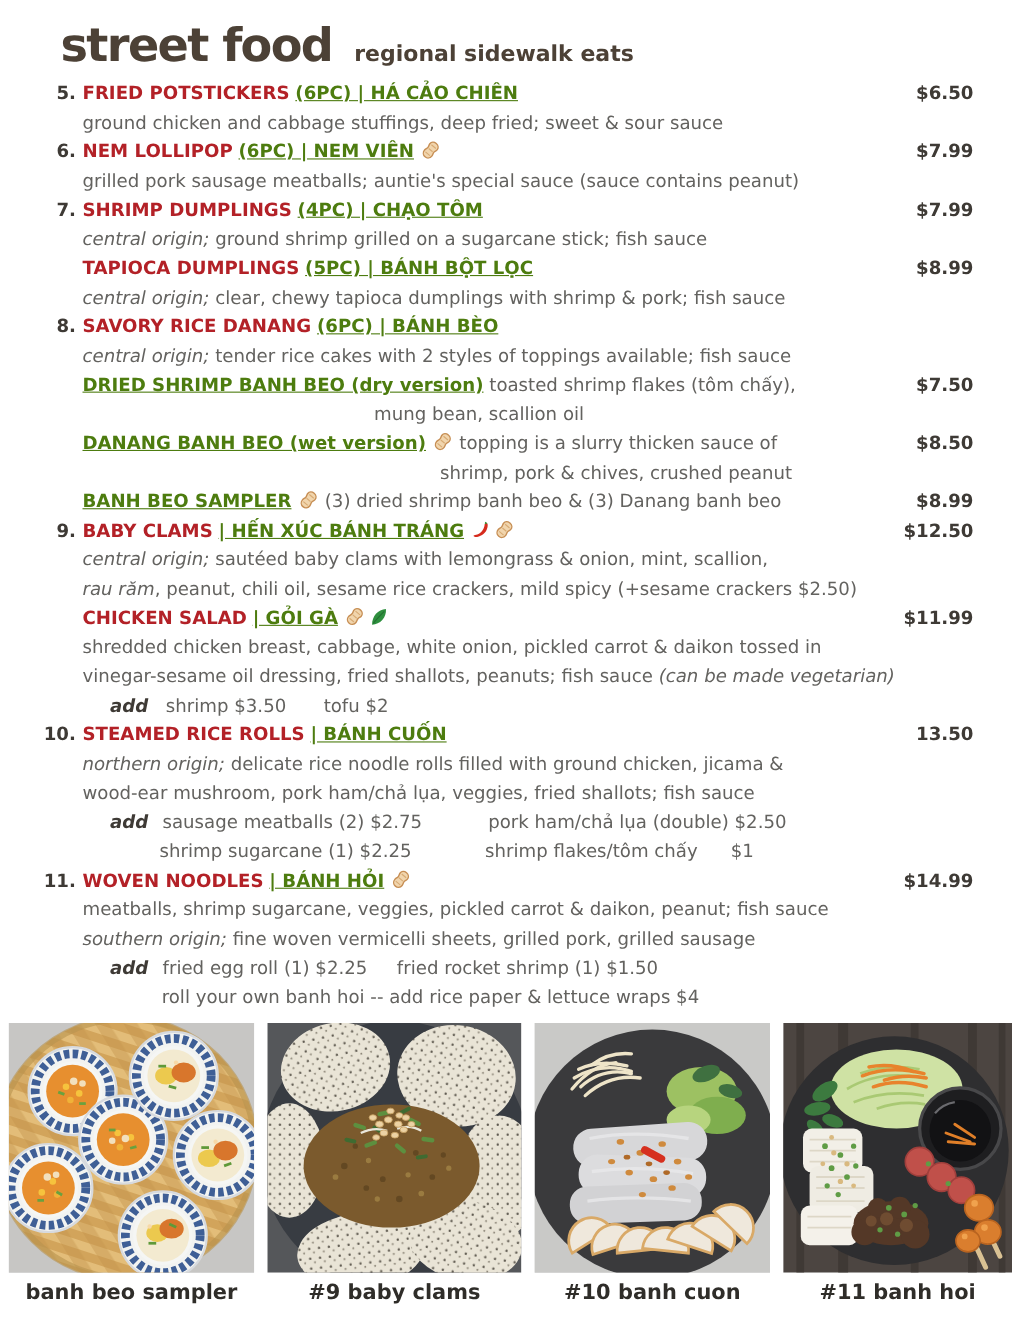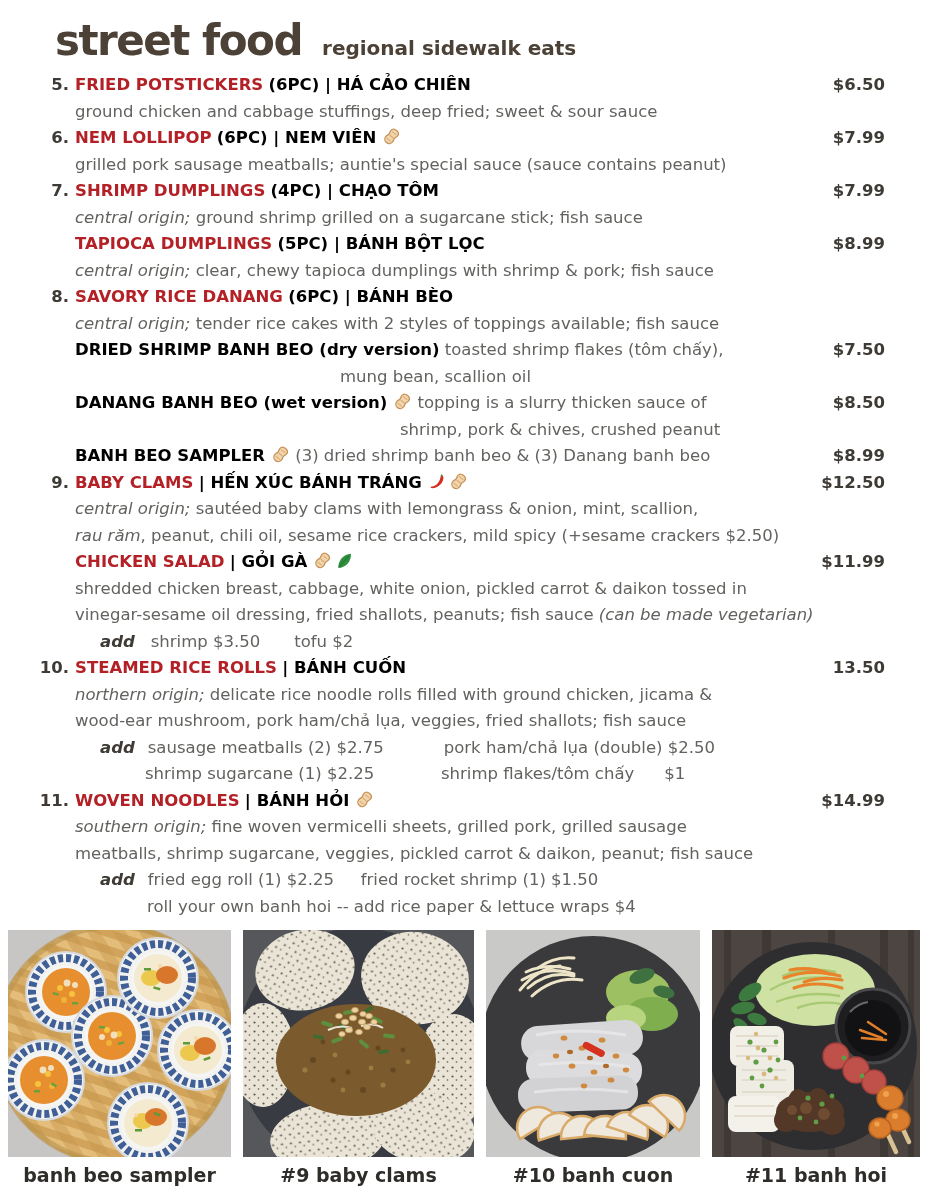--- a/index.html
+++ b/index.html
@@ -5,21 +5,21 @@
   html,body{margin:0;padding:0;background:#ffffff;}
   .page{position:relative;width:927px;height:1200px;overflow:hidden;
         font-family:"DejaVu Sans","Liberation Sans",sans-serif;background:#ffffff;}
   .header{display:flex;align-items:baseline;padding:16px 0 0 55px;height:50px;}
   .title{font-size:42px;font-weight:bold;color:#4c4136;letter-spacing:-1.5px;}
   .subtitle{font-size:20px;font-weight:bold;color:#4c4136;margin-left:20px;}
   .menu{margin:6px 42px 0 75px;font-size:16.5px;color:#63625f;}
   .line{position:relative;height:26.5px;line-height:26.5px;white-space:nowrap;}
   .num{position:absolute;right:100%;padding-right:6px;font-weight:bold;color:#3e3a35;}
   .red{color:#b32127;font-weight:bold;}
-  .dark{color:#000000;font-weight:bold;}
+  .dark{color:#4d7c0f;font-weight:bold;text-decoration:underline;}
   .gray{color:#63625f;}
   .it{font-style:italic;}
   .price{position:absolute;right:0;top:0;font-weight:bold;color:#3e3a35;}
   .addlbl{margin-left:25px;font-weight:bold;font-style:italic;color:#3e3a35;}
   .ml16{margin-left:16px;} .ml46{margin-left:34px;} .ml30{margin-left:30px;}
   .ml70{margin-left:70px;} .ml72{margin-left:72px;}
   .ml265{margin-left:265px;} .ml325{margin-left:325px;}
   .c1{display:inline-block;margin-left:13px;width:296px;}
   .c2{display:inline-block;margin-left:13px;width:213px;}
   .ico{display:inline-block;width:19px;height:19px;vertical-align:-3px;margin-left:6px;}
@@ -112,22 +112,22 @@
     <div class="line"><span class="gray">wood-ear mushroom, pork ham/chả lụa, veggies, fried shallots; fish sauce</span></div>
     <div class="line"><span class="addlbl">add</span><span class="gray c1">sausage meatballs (2) $2.75</span><span class="gray">pork ham/chả lụa (double) $2.50</span></div>
     <div class="line"><span class="gray c1 ml70" style="margin-left:70px">shrimp sugarcane (1) $2.25</span><span class="gray">shrimp flakes/tôm chấy</span><span class="gray ml30">$1</span></div>
 
     <div class="line"><span class="num">11.</span><span class="red">WOVEN NOODLES</span> <span class="dark">| BÁNH HỎI</span><span class="ico"><svg viewBox="0 0 18 18">
             <g transform="rotate(40 9 9)">
               <path d="M9 1.5 C11.6 1.5 13.1 3.3 13.1 5.2 C13.1 6.5 12.3 7.3 12.3 8.7 C12.3 10 13.1 10.9 13.1 12.3 C13.1 14.7 11.3 16.5 9 16.5 C6.7 16.5 4.9 14.7 4.9 12.3 C4.9 10.9 5.7 10 5.7 8.7 C5.7 7.3 4.9 6.5 4.9 5.2 C4.9 3.3 6.4 1.5 9 1.5 Z" fill="#f1d5ad" stroke="#c78f55" stroke-width="1.2"></path>
               <path d="M6.5 5 L11.5 5 M6.8 9 L11.2 9 M6.5 13 L11.5 13" stroke="#d8ab74" stroke-width="1"></path>
             </g>
           </svg></span><span class="price">$14.99</span></div>
+    <div class="line"><span class="gray">meatballs, shrimp sugarcane, veggies, pickled carrot &amp; daikon, peanut; fish sauce</span></div>
     <div class="line"><span class="gray it">southern origin;</span> <span class="gray">fine woven vermicelli sheets, grilled pork, grilled sausage</span></div>
-    <div class="line"><span class="gray">meatballs, shrimp sugarcane, veggies, pickled carrot &amp; daikon, peanut; fish sauce</span></div>
     <div class="line"><span class="addlbl">add</span><span class="gray c2">fried egg roll (1) $2.25</span><span class="gray">fried rocket shrimp (1) $1.50</span></div>
     <div class="line"><span class="gray ml72">roll your own banh hoi -- add rice paper &amp; lettuce wraps $4</span></div>
 
   </div>
 
   <div class="photos">
 
     <div class="photo-col">
       <div class="photo" style="width:223px">
         <svg viewBox="0 0 223 227" width="223" height="227">

